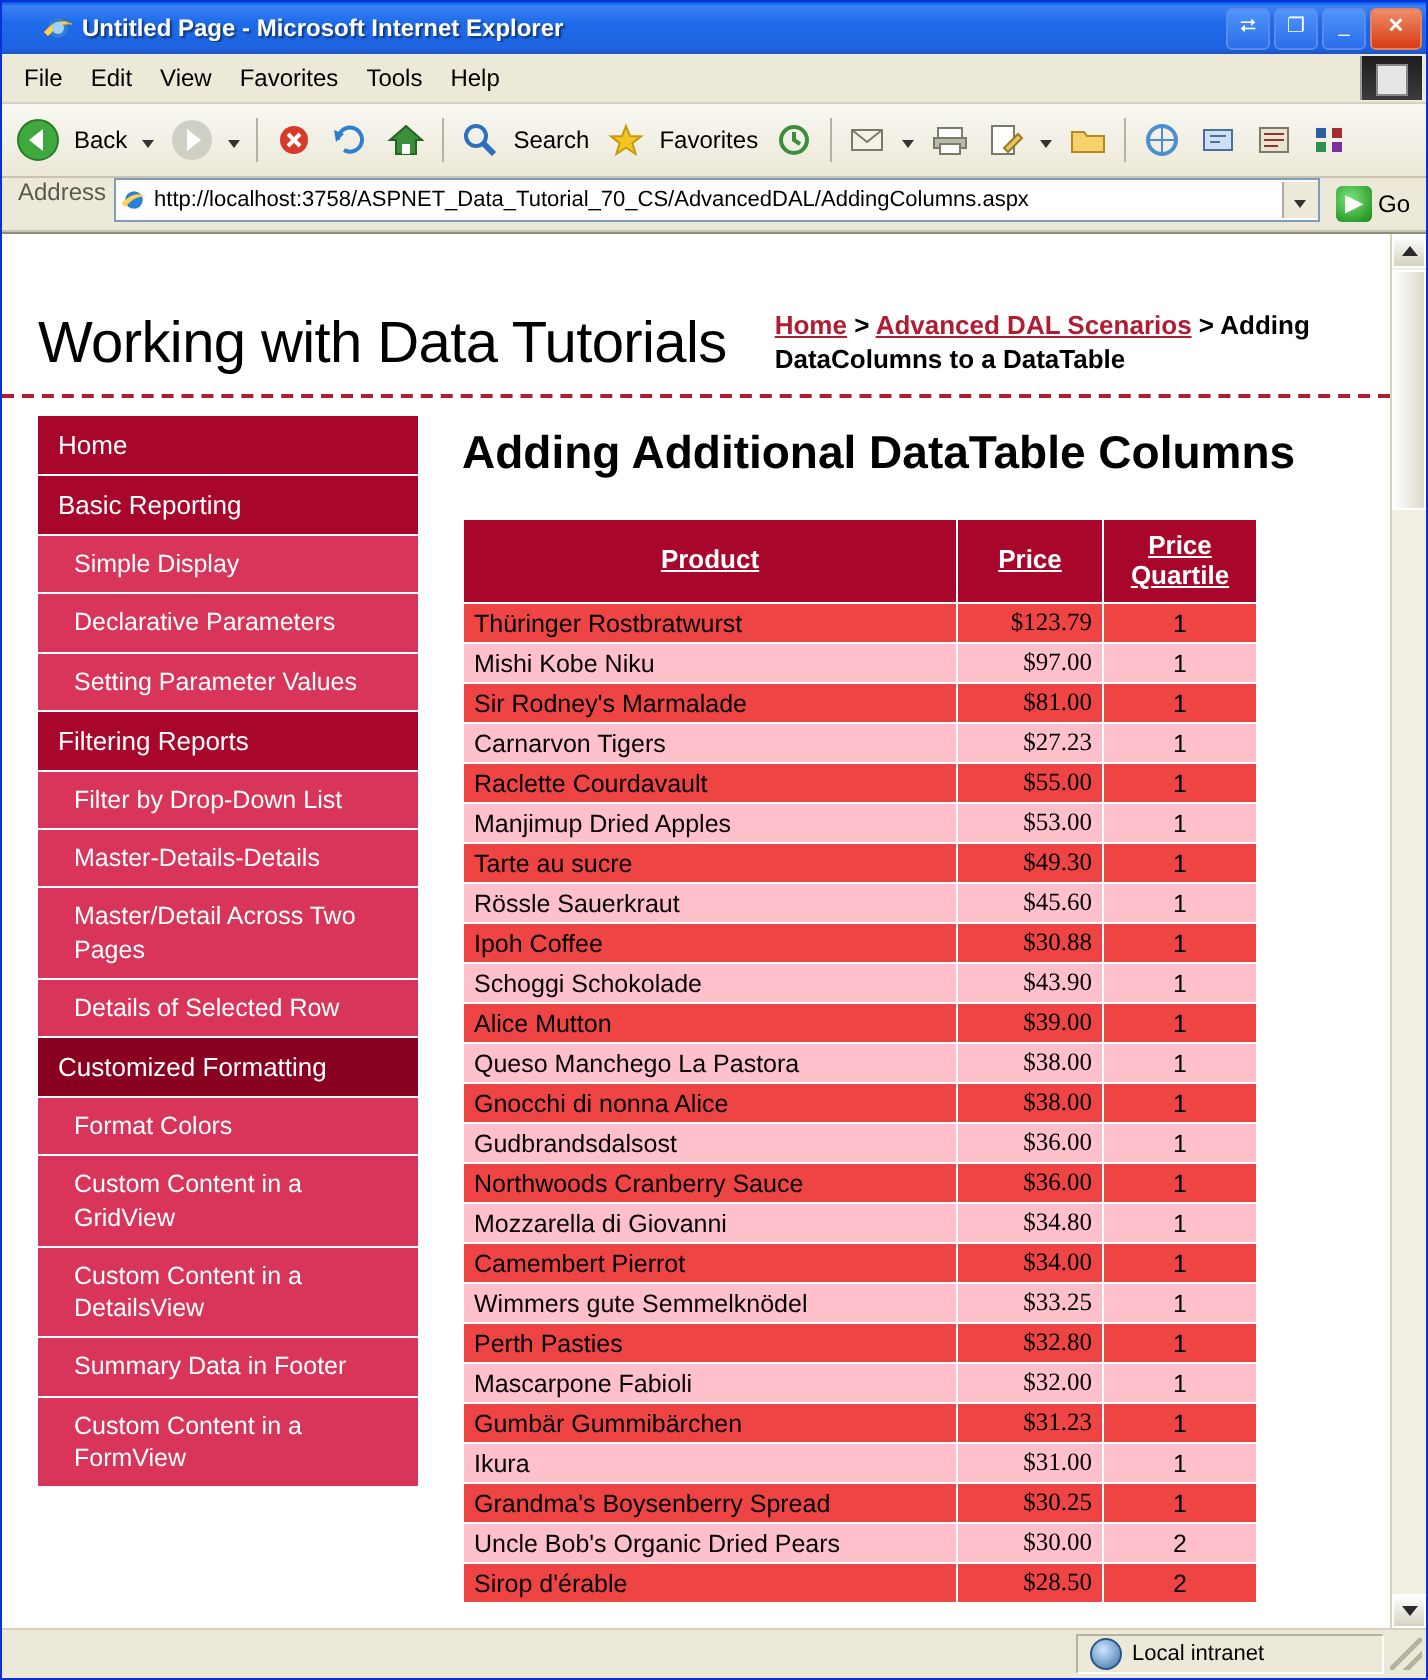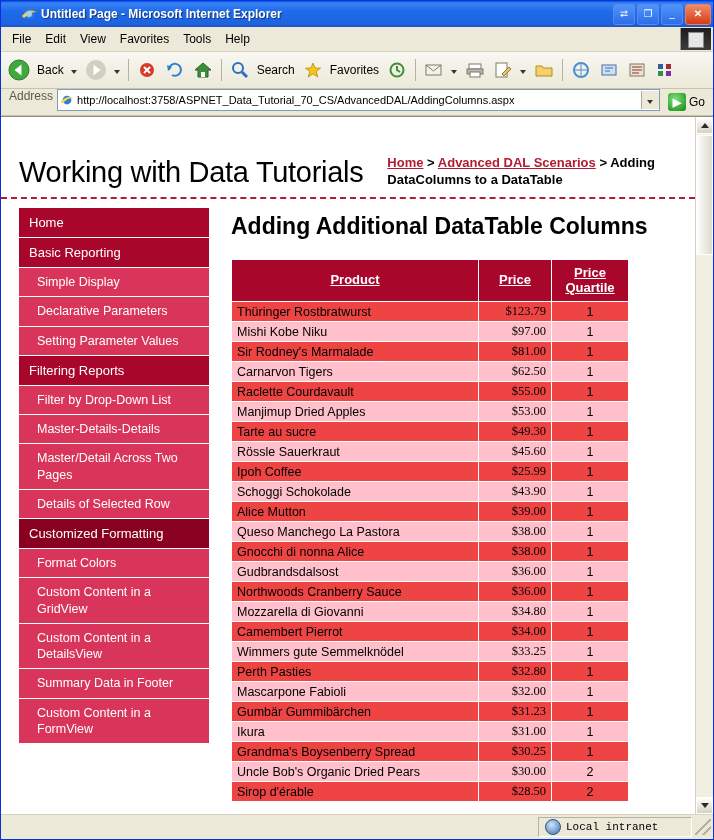--- a/index.html
+++ b/index.html
@@ -335,21 +335,20 @@
   .tri.down { border-top: 5px solid #2a2a2a; }
   
   .statusbar {
     height: 24px;
     background: #ece9d8;
     border-top: 1px solid #d6d2bd;
     display: flex;
     align-items: center;
     font-size: 11px;
     color: #000;
-    font-family: Liberation Mono, monospace;
   }
   .sb-cell {
     height: 18px;
     display: flex;
     align-items: center;
     padding: 0 6px;
     border: 1px solid;
     border-color: #b6b2a0 #fff #fff #b6b2a0;
     margin: 0 1px;
   }
@@ -618,21 +617,21 @@
                     <td class="num price">$97.00</td>
                     <td class="q">1</td>
                   </tr>
                   <tr class="odd">
                     <td>Sir Rodney's Marmalade</td>
                     <td class="num price">$81.00</td>
                     <td class="q">1</td>
                   </tr>
                   <tr class="even">
                     <td>Carnarvon Tigers</td>
-                    <td class="num price">$62.50</td>
+                    <td class="num price">$27.23</td>
                     <td class="q">1</td>
                   </tr>
                   <tr class="odd">
                     <td>Raclette Courdavault</td>
                     <td class="num price">$55.00</td>
                     <td class="q">1</td>
                   </tr>
                   <tr class="even">
                     <td>Manjimup Dried Apples</td>
                     <td class="num price">$53.00</td>
@@ -643,21 +642,21 @@
                     <td class="num price">$49.30</td>
                     <td class="q">1</td>
                   </tr>
                   <tr class="even">
                     <td>Rössle Sauerkraut</td>
                     <td class="num price">$45.60</td>
                     <td class="q">1</td>
                   </tr>
                   <tr class="odd">
                     <td>Ipoh Coffee</td>
-                    <td class="num price">$25.99</td>
+                    <td class="num price">$30.88</td>
                     <td class="q">1</td>
                   </tr>
                   <tr class="even">
                     <td>Schoggi Schokolade</td>
                     <td class="num price">$43.90</td>
                     <td class="q">1</td>
                   </tr>
                   <tr class="odd">
                     <td>Alice Mutton</td>
                     <td class="num price">$39.00</td>

